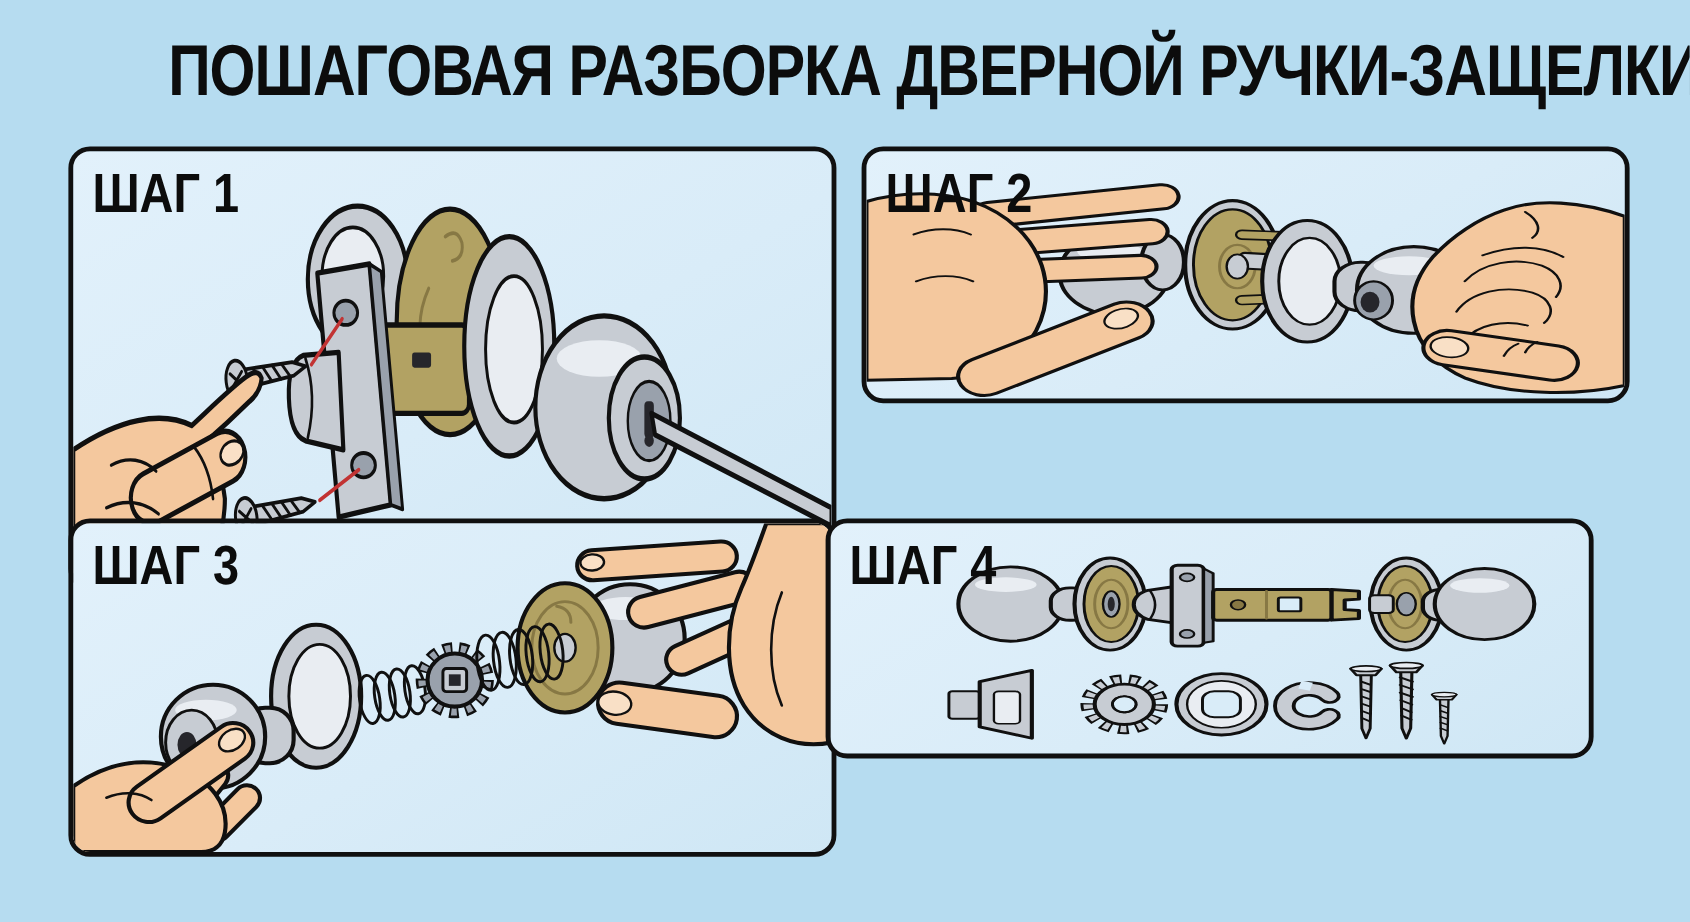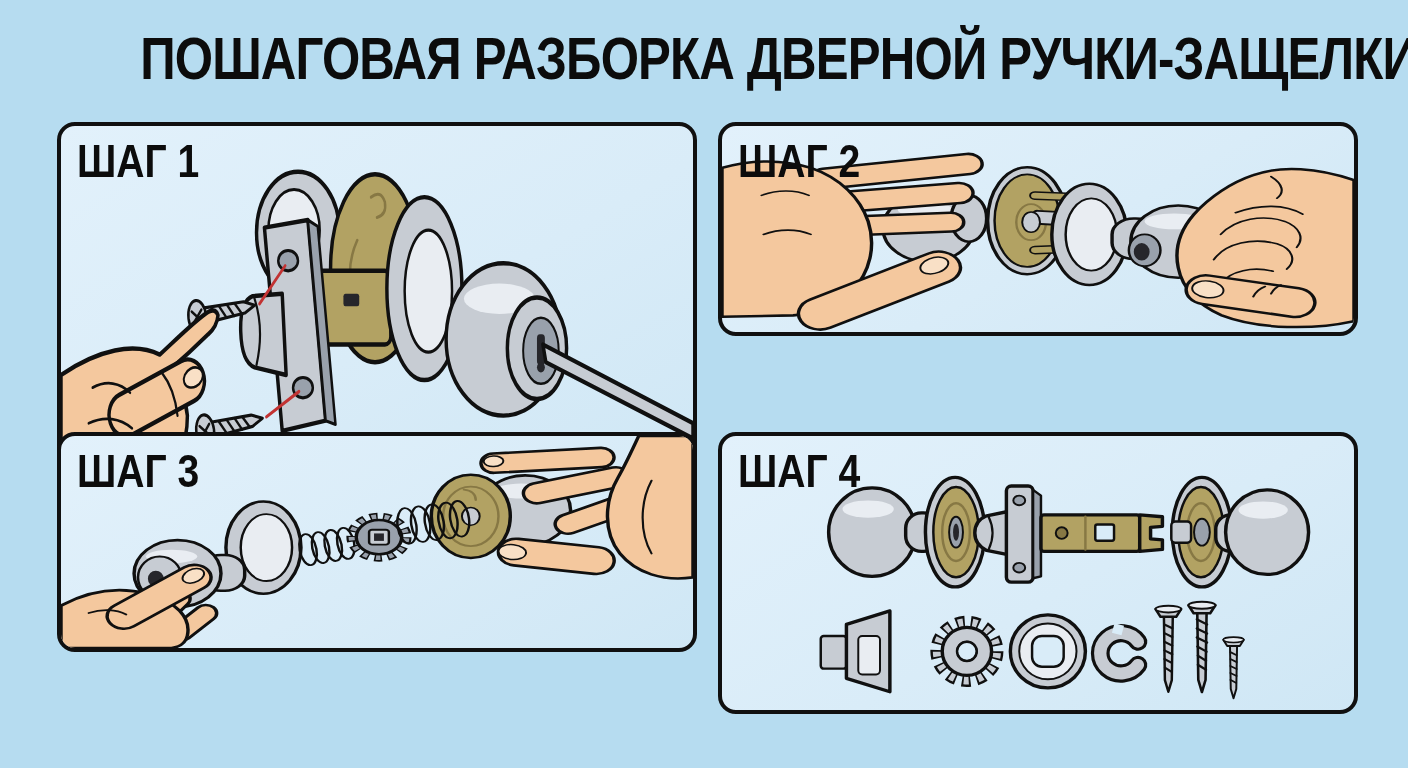--- a/index.html
+++ b/index.html
@@ -12,22 +12,22 @@
   html,body{margin:0;padding:0}
   body{width:1408px;height:768px;background:var(--bg);overflow:hidden;
        font-family:"Liberation Sans",sans-serif;position:relative}
   .title-wrap{position:absolute;left:0;top:24px;width:1408px;}
   .title{display:inline-block;font-size:60px;font-weight:bold;color:var(--ink);
          letter-spacing:-1px;transform:scaleX(.82);transform-origin:center;white-space:nowrap}
   .panel{position:absolute;width:640px;background:linear-gradient(150deg,#e2f1fb 0%,var(--panel-bg) 55%,#cfe7f5 100%);
          border:4px solid var(--outline);border-radius:18px;overflow:hidden}
   .p1{left:57px;top:122px;height:370px}
   .p2{left:718px;top:122px;height:214px}
-  .p3{left:57px;top:432px;height:220px}
-  .p4{left:718px;top:432px;height:282px}
+  .p3{left:57px;top:432px;height:282px}
+  .p4{left:688px;top:432px;height:200px}
   .panel svg{position:absolute;left:0;top:0;width:100%;height:100%}
   .step-label{position:absolute;left:16px;top:8px;font-size:46px;font-weight:bold;color:var(--ink);
               transform:scaleX(.85);transform-origin:left top;white-space:nowrap}
   
   .o{stroke:var(--outline);stroke-width:3.5;stroke-linejoin:round;stroke-linecap:round}
   .o2{stroke:var(--outline);stroke-width:2.5;stroke-linejoin:round;stroke-linecap:round}
   .o1{stroke:var(--outline);stroke-width:2;stroke-linejoin:round;stroke-linecap:round}
   .f-metal{fill:var(--metal)} .f-hi{fill:var(--metal-hi)} .f-dk{fill:var(--metal-dk)}
   .f-brass{fill:var(--brass)} .f-brassdk{fill:var(--brass-dk)}
   .f-skin{fill:var(--skin)} .f-nail{fill:var(--nail)} .f-dark{fill:var(--hole)}

